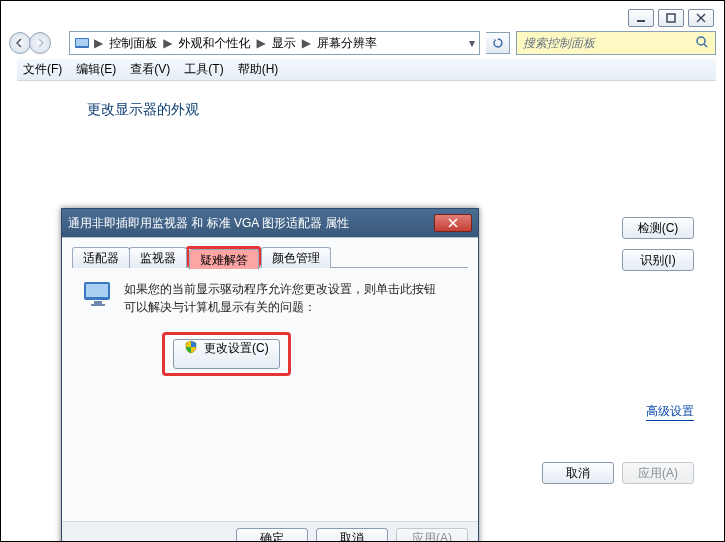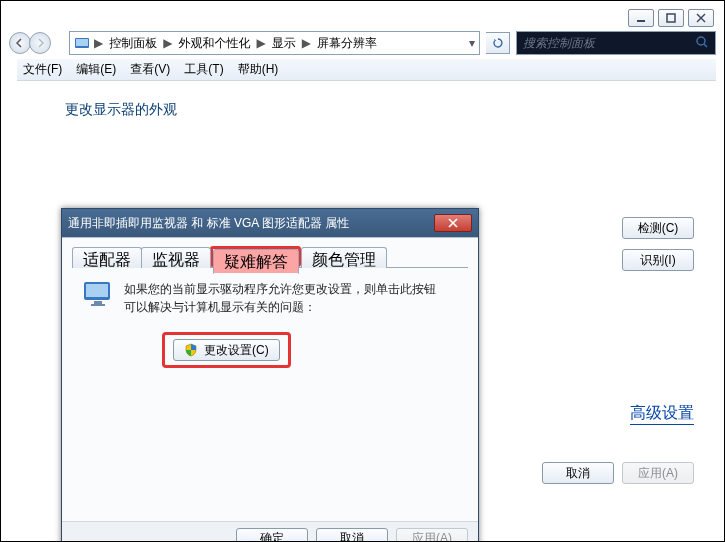--- a/index.html
+++ b/index.html
@@ -15,58 +15,58 @@
   .navrow { position: absolute; top: 28px; left: 8px; right: 8px; height: 28px; display: flex; align-items: center; gap: 6px; }
   .navbtns { width: 54px; height: 26px; display:flex; align-items:center; }
   .navcircle { width:22px; height:22px; border-radius:50%; border:1px solid #93a3b8; background: radial-gradient(#f6f9fc,#d2dbe6); display:flex; align-items:center; justify-content:center; }
   .navcircle + .navcircle { margin-left: -2px; }
   .addrbar { flex: 1; height: 24px; border: 1px solid #8aa0b5; background:#fff; display:flex; align-items:center; padding: 0 4px; gap:4px; }
   .addr-icon { width:16px; height:16px; display:flex; align-items:center; justify-content:center; }
   .crumb { color:#000000; padding:0 2px; cursor:default; }
   .crumb-sep { color:#555; }
   .addrbar .spacer { flex:1; }
   .refresh { width:24px; height:22px; border:1px solid #8aa0b5; border-left:none; background:linear-gradient(#fafcff,#e2eaf3); display:flex; align-items:center; justify-content:center; }
-  .searchbox { width:200px; height:24px; border:1px solid #8aa0b5; background:#0f172a; display:flex; align-items:center; padding: 0 6px; gap:6px; }
+  .searchbox { width:200px; height:24px; border:1px solid #8aa0b5; background:#fef9c3; display:flex; align-items:center; padding: 0 6px; gap:6px; }
   .searchbox .ph { color:#6b7785; font-style: italic; flex:1; }
   .menubar { position:absolute; top:58px; left:8px; right:8px; height:22px; border-bottom:1px solid #d0d7e0; background:linear-gradient(#f4f8fd,#e7eef7); display:flex; align-items:center; padding:0 6px; gap:14px; color:#000;margin-left:8px; }
   .menubar .menuitem { cursor:default; }
 
   .content { position:absolute; top:82px; left:0; right:0; bottom:0; }
-  .heading { position:absolute; top:18px; left:64px; color:#0a3d73; font-size:14px; }
+  .heading { position:absolute; top:18px; left:86px; color:#0a3d73; font-size:14px; }
 
   
   .rightpane { position:absolute; top:134px; right:30px; width:76px; display:flex; flex-direction:column; gap:10px; align-items:flex-end; }
   .w7btn { min-width:72px; height:22px; border:1px solid #8a9aad; border-radius:3px; background:linear-gradient(#fcfdff,#e5ecf4); padding:0 8px; display:flex; align-items:center; justify-content:center; font-size:12px; color:#000; cursor:default; }
   .w7btn.disabled { color:#8b8f93; background:linear-gradient(#f6f7f8,#eceef0); border-color:#c2c8cf; }
 
-  .advanced { position:absolute; top:320px; right:30px; color:#0747a6; border-bottom:1px solid #0747a6; cursor:pointer; font-size:16px; }
+  .advanced { position:absolute; top:320px; right:30px; color:#0747a6; border-bottom:1px solid #0747a6; cursor:pointer; font-size:12px; }
 
   .mainbtns { position:absolute; bottom:57px; right:30px; display:flex; gap:8px; }
 
   
   .dialog { position:absolute; left:60px; top:125px; width:418px; height:348px; box-shadow:0 0 6px rgba(0,0,0,0.5); border:1px solid #2f4a68; background:#f0f4f9; }
   .dlg-titlebar { height:28px; background:linear-gradient(#4a6d94,#39587b); display:flex; align-items:center; padding:0 6px; color:#fff; font-size:12px; }
   .dlg-titlebar .ttl { flex:1; white-space:nowrap; overflow:hidden; text-overflow:ellipsis; }
   .dlg-close { width:38px; height:18px; border-radius:2px; background:linear-gradient(#e07e78,#c43e33); border:1px solid #7a2119; display:flex;align-items:center;justify-content:center;}
   .dlg-body { position:absolute; top:28px; left:0; right:0; bottom:34px; background:#fafbfc; border-top:1px solid #b7c2d0; padding:6px 10px 10px; }
   .dlg-footer { position:absolute; left:0; right:0; bottom:0; height:34px; background:#eef2f7; border-top:1px solid #d0d7e0; display:flex; align-items:center; justify-content:flex-end; gap:8px; padding:0 10px; }
 
   .tabs { display:flex; height:22px; border-bottom:1px solid #9aaabc; margin-top:2px; }
-  .tab { padding:2px 10px 0; border:1px solid #9aaabc; border-bottom:none; border-top-left-radius:3px; border-top-right-radius:3px; background:linear-gradient(#fbfcfe,#e5ecf4); margin-right:-1px; font-size:16px; position:relative; top:1px; cursor:default;}
+  .tab { padding:2px 10px 0; border:1px solid #9aaabc; border-bottom:none; border-top-left-radius:3px; border-top-right-radius:3px; background:linear-gradient(#fbfcfe,#e5ecf4); margin-right:-1px; font-size:12px; position:relative; top:1px; cursor:default;}
   .tab.active { background:#fca5a5; border-bottom:1px solid #fafbfc; z-index:2; }
   .tab-highlight { display:inline-block; border:3px solid #e43434; border-radius:3px; padding:0; }
   .tab-highlight .tab { top:0; }
 
   .tabpanel { padding:12px 10px; }
   .inforow { display:flex; gap:10px; align-items:flex-start; }
   .monitor-icon { width:32px; height:28px; flex-shrink:0; }
   .infotext { color:#222; line-height:1.5; }
 
   .change-wrap { margin:16px 0 0 80px; display:inline-block; border:3px solid #e43434; border-radius:4px; padding:4px 8px; }
-  .change-btn { display:inline-flex; align-items:center; gap:6px; height:22px; border:1px solid #8a9aad; border-radius:3px; background:linear-gradient(#fcfdff,#e5ecf4); padding:0 10px; font-size:12px; }
+  .change-btn { display:inline-flex; align-items:flex-start; gap:6px; height:30px; border:1px solid #8a9aad; border-radius:3px; background:linear-gradient(#fcfdff,#e5ecf4); padding:0 10px; font-size:12px; }
   .shield { width:14px; height:14px; }
 </style>
 </head>
 <body>
 
 <div class="stage">
 
   <div class="titlebar">
     <div class="titlebtn">
       <svg viewBox="0 0 12 12">

